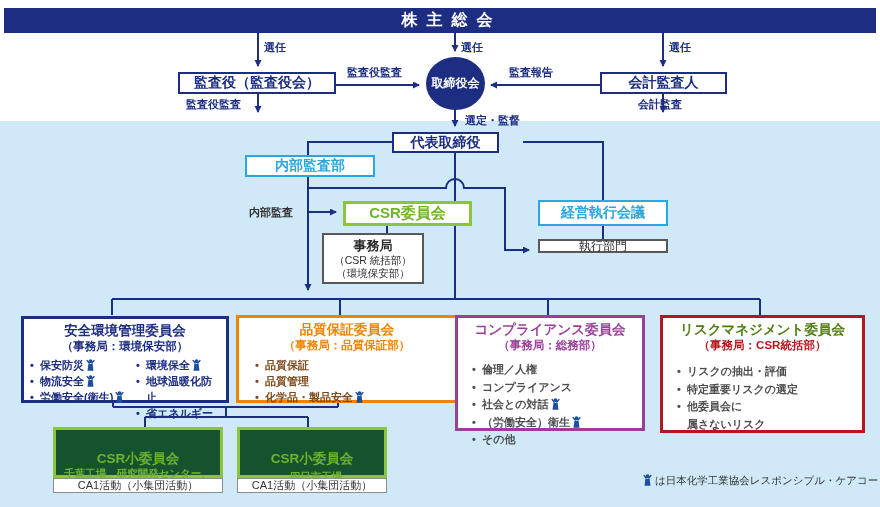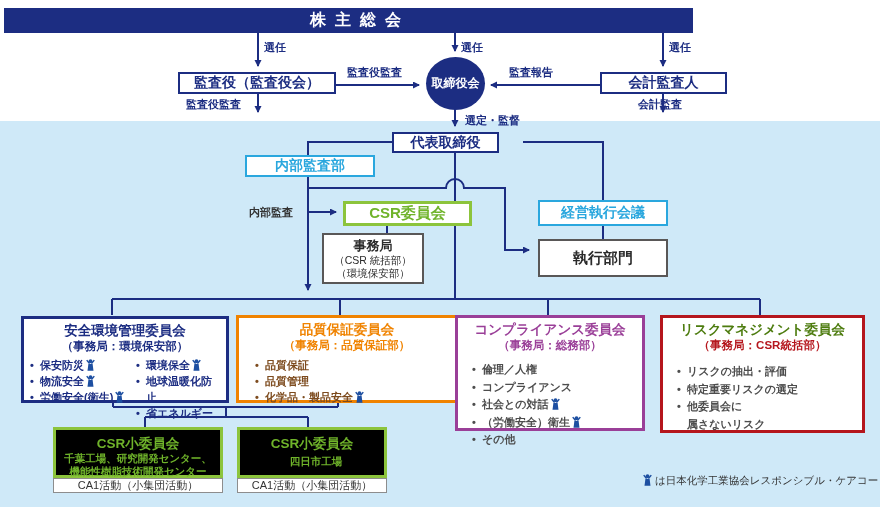--- a/index.html
+++ b/index.html
@@ -1,21 +1,21 @@
 <!DOCTYPE html>
 <html><head>
 <meta charset="utf-8">
 <style>
   * { margin:0; padding:0; box-sizing:border-box; }
   body { font-family:"Liberation Sans","DejaVu Sans",sans-serif; background:#ffffff; }
   .canvas { position:relative; width:880px; height:507px; background:#ffffff; overflow:hidden; }
   .panel { position:absolute; left:0; top:121px; width:880px; height:386px; background:#cfe9f8; }
   svg.wires { position:absolute; left:0; top:0; z-index:1; }
   .abs { position:absolute; z-index:2; }
-  .banner { left:4px; top:8px; width:689px; height:25px; background:#1c2d82; color:#ffffff;
+  .banner { left:4px; top:8px; width:872px; height:25px; background:#1c2d82; color:#ffffff;
             display:flex; align-items:center; justify-content:center; font-weight:bold;
             font-size:16px; letter-spacing:9px; padding-left:23px; }
   .lbl { font-size:11px; color:#1c2d82; font-weight:bold; white-space:nowrap; line-height:12px; }
   .lbl-dark { color:#333333; }
   .nbox { background:#ffffff; border:2px solid #1c2d82; color:#1c2d82; font-weight:bold;
           display:flex; align-items:center; justify-content:center; white-space:nowrap; }
   .cyanbox { background:#ffffff; border:2px solid #2aa7de; color:#2aa7de; font-weight:bold;
           display:flex; align-items:center; justify-content:center; white-space:nowrap; }
   .ellipse { background:#1c2d82; border-radius:50%; color:#ffffff; font-weight:bold;
           display:flex; align-items:center; justify-content:center; font-size:12px; }
@@ -25,21 +25,21 @@
   .committee .c-sub { font-weight:bold; font-size:11.5px; text-align:center; line-height:15px; }
   .c-items { margin-top:4px; font-size:11px; font-weight:bold; }
   .c-cols { display:flex; margin-top:3px; }
   .c-cols > div:first-child { width:106px; }
   .c-cols > div:last-child { flex:1; }
   .bullet-item { position:relative; padding-left:10px; line-height:16px; white-space:nowrap; }
   .bullet-item .bullet { position:absolute; left:0; }
   .bullet-item .bl { white-space:pre-line; }
   .bullet-item svg { vertical-align:-2px; margin-left:2px; }
   .loose .bullet-item { line-height:17.5px; white-space:normal; }
-  .subc { background:#000000; border:3px solid #8cc43c; text-align:center; padding-top:6px; }
+  .subc { background:#14532d; border:3px solid #8cc43c; text-align:center; padding-top:21px; }
   .subc .s-title { color:#6fb32a; font-weight:bold; font-size:13.5px; line-height:16px; }
   .subc .s-lines { color:#6fb32a; font-weight:bold; font-size:10.5px; line-height:13px; white-space:pre-line; }
   .ca1 { background:#ffffff; border:1px solid #8d8d8d; color:#333333; font-size:11px;
          display:flex; align-items:center; justify-content:center; white-space:nowrap; }
   .footnote { display:flex; align-items:center; gap:3px; font-size:10.5px; color:#333333; white-space:nowrap; }
 </style>
 </head>
 <body>
 
 <div class="canvas">
@@ -92,21 +92,21 @@
   <div class="abs cyanbox" style="left:245px;top:155px;width:130px;height:22px;font-size:14px;">内部監査部</div>
   <div class="abs lbl lbl-dark" style="left:249px;top:206px;">内部監査</div>
   <div class="abs" style="left:343px;top:201px;width:129px;height:25px;background:#fff;border:3px solid #8cc43c;color:#6fb32a;font-weight:bold;font-size:15px;display:flex;align-items:center;justify-content:center;">CSR委員会</div>
   <div class="abs cyanbox" style="left:538px;top:200px;width:130px;height:26px;font-size:14px;">経営執行会議</div>
 
   <div class="abs graybox" style="left:322px;top:233px;width:102px;height:51px;padding-top:3px;">
     <div style="font-weight:bold;font-size:13px;line-height:16px;">事務局</div>
     <div style="font-size:10.5px;line-height:13px;white-space:pre-line;">（CSR 統括部）
 （環境保安部）</div>
   </div>
-  <div class="abs graybox" style="left:538px;top:239px;width:130px;height:38px;display:flex;align-items:center;justify-content:center;font-weight:bold;font-size:15px;">執行部門</div>
+  <div class="abs graybox" style="left:538px;top:239px;width:130px;height:14px;display:flex;align-items:center;justify-content:center;font-weight:normal;font-size:12px;">執行部門</div>
 
   <div class="abs committee" style="left: 21px; top: 316px; width: 208px; height: 87px; border-color: rgb(28, 45, 130);">
     <div class="c-title" style="color: rgb(28, 45, 130);">安全環境管理委員会</div>
     <div class="c-sub" style="color: rgb(28, 45, 130);">（事務局：環境保安部）</div>
     <div class="c-cols c-items">
       <div style="color: rgb(28, 45, 130);">
           <div class="bullet-item"><span class="bullet">•</span><span class="bl">保安防災</span><svg width="9" height="12" viewBox="0 0 12 16">
     <circle cx="6" cy="3" r="2.6" fill="#1d4fa1"></circle>
     <path d="M1,1.5 L4.7,6.2 M11,1.5 L7.3,6.2" stroke="#1d4fa1" stroke-width="2" fill="none"></path>
     <path d="M3.2,6.5 L8.8,6.5 L10,15.5 L2,15.5 Z" fill="#1d4fa1"></path>

